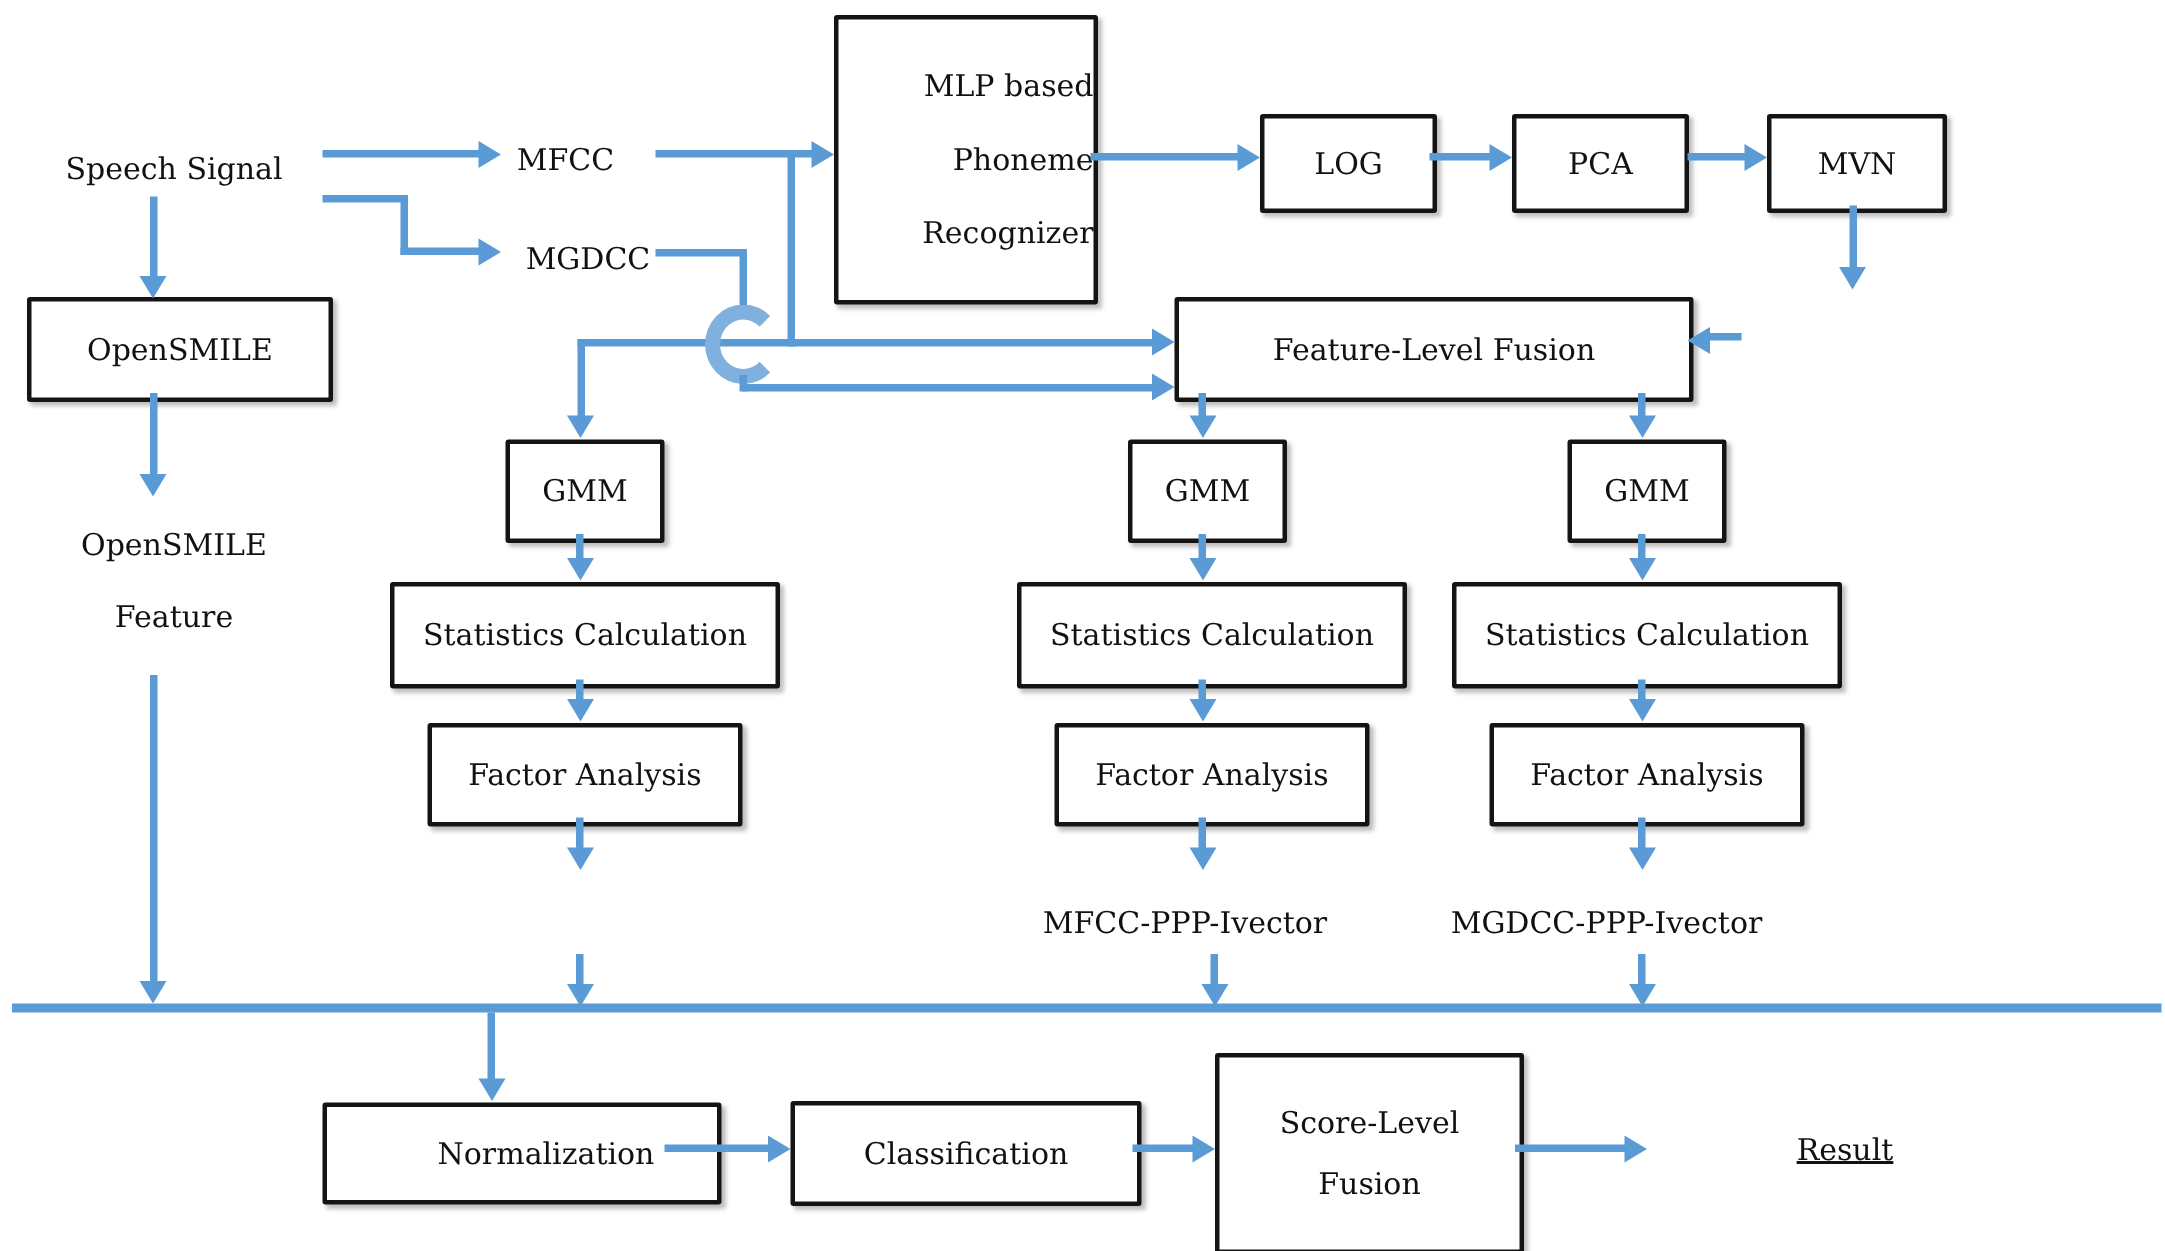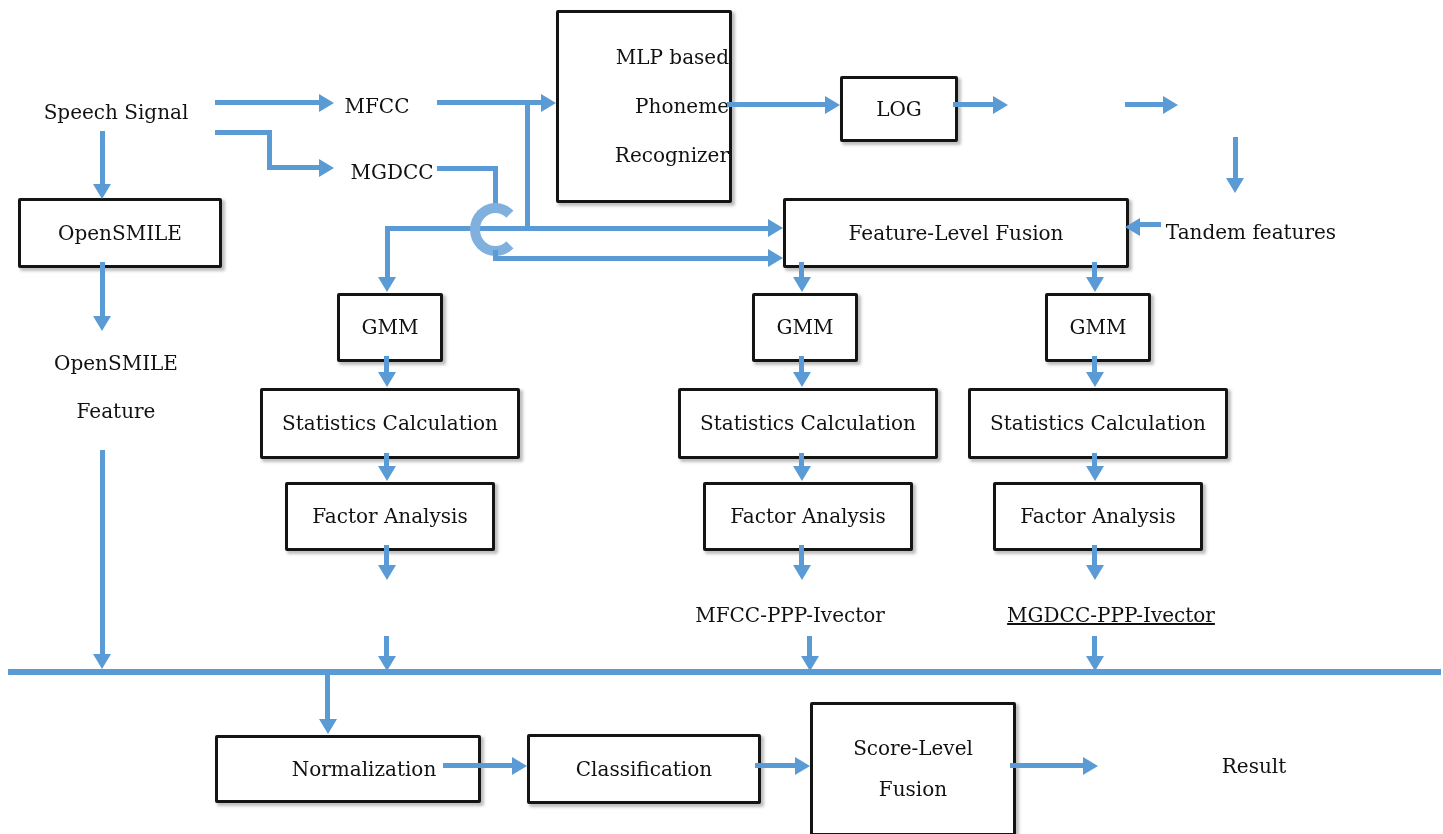--- a/index.html
+++ b/index.html
@@ -38,33 +38,38 @@
 </head>
 <body>
 
 <div id="stage">
 
   <div class="label" style="left:16px;top:98px;width:200px;height:28px;">Speech Signal</div>
   <div class="label" style="left:327px;top:92px;width:100px;height:28px;">MFCC</div>
   <div class="label" style="left:332px;top:158px;width:120px;height:28px;">MGDCC</div>
   <div class="label" style="left:16px;top:349px;width:200px;height:28px;">OpenSMILE</div>
   <div class="label" style="left:16px;top:397px;width:200px;height:28px;">Feature</div>
-  <div class="label" style="left:1151px;top:218px;width:200px;height:28px;">Tandem features</div>
   <div class="label" style="left:665px;top:600px;width:250px;height:30px;">MFCC-PPP-Ivector</div>
-  <div class="label" style="left:986px;top:600px;width:250px;height:30px;text-decoration:underline;">MGDCC-PPP-Ivector</div>
-  <div class="label" style="left:1154px;top:752px;width:200px;height:28px;">Result</div>
+  <div class="label" style="left:946px;top:600px;width:250px;height:30px;">MGDCC-PPP-Ivector</div>
+  <div class="label" style="left:1130px;top:752px;width:200px;height:28px;text-decoration:underline;">Result</div>
 
   <div class="box gap26" style="left:556px;top:10px;width:170px;height:187px;align-items:flex-end;">
     <span>MLP based</span>
     <span>Phoneme</span>
     <span>Recognizer</span>
   </div>
   <div class="box" style="left:840px;top:76px;width:112px;height:60px;">
       <span>LOG</span>
     </div>
+  <div class="box" style="left:1008px;top:76px;width:112px;height:60px;">
+      <span>PCA</span>
+    </div>
+  <div class="box" style="left:1178px;top:76px;width:114px;height:60px;">
+      <span>MVN</span>
+    </div>
   <div class="box" style="left:18px;top:198px;width:198px;height:64px;">
       <span>OpenSMILE</span>
     </div>
   <div class="box" style="left:783px;top:198px;width:340px;height:64px;">
       <span>Feature-Level Fusion</span>
     </div>
 
   <div class="box" style="left:337px;top:293px;width:100px;height:63px;">
       <span>GMM</span>
     </div>

